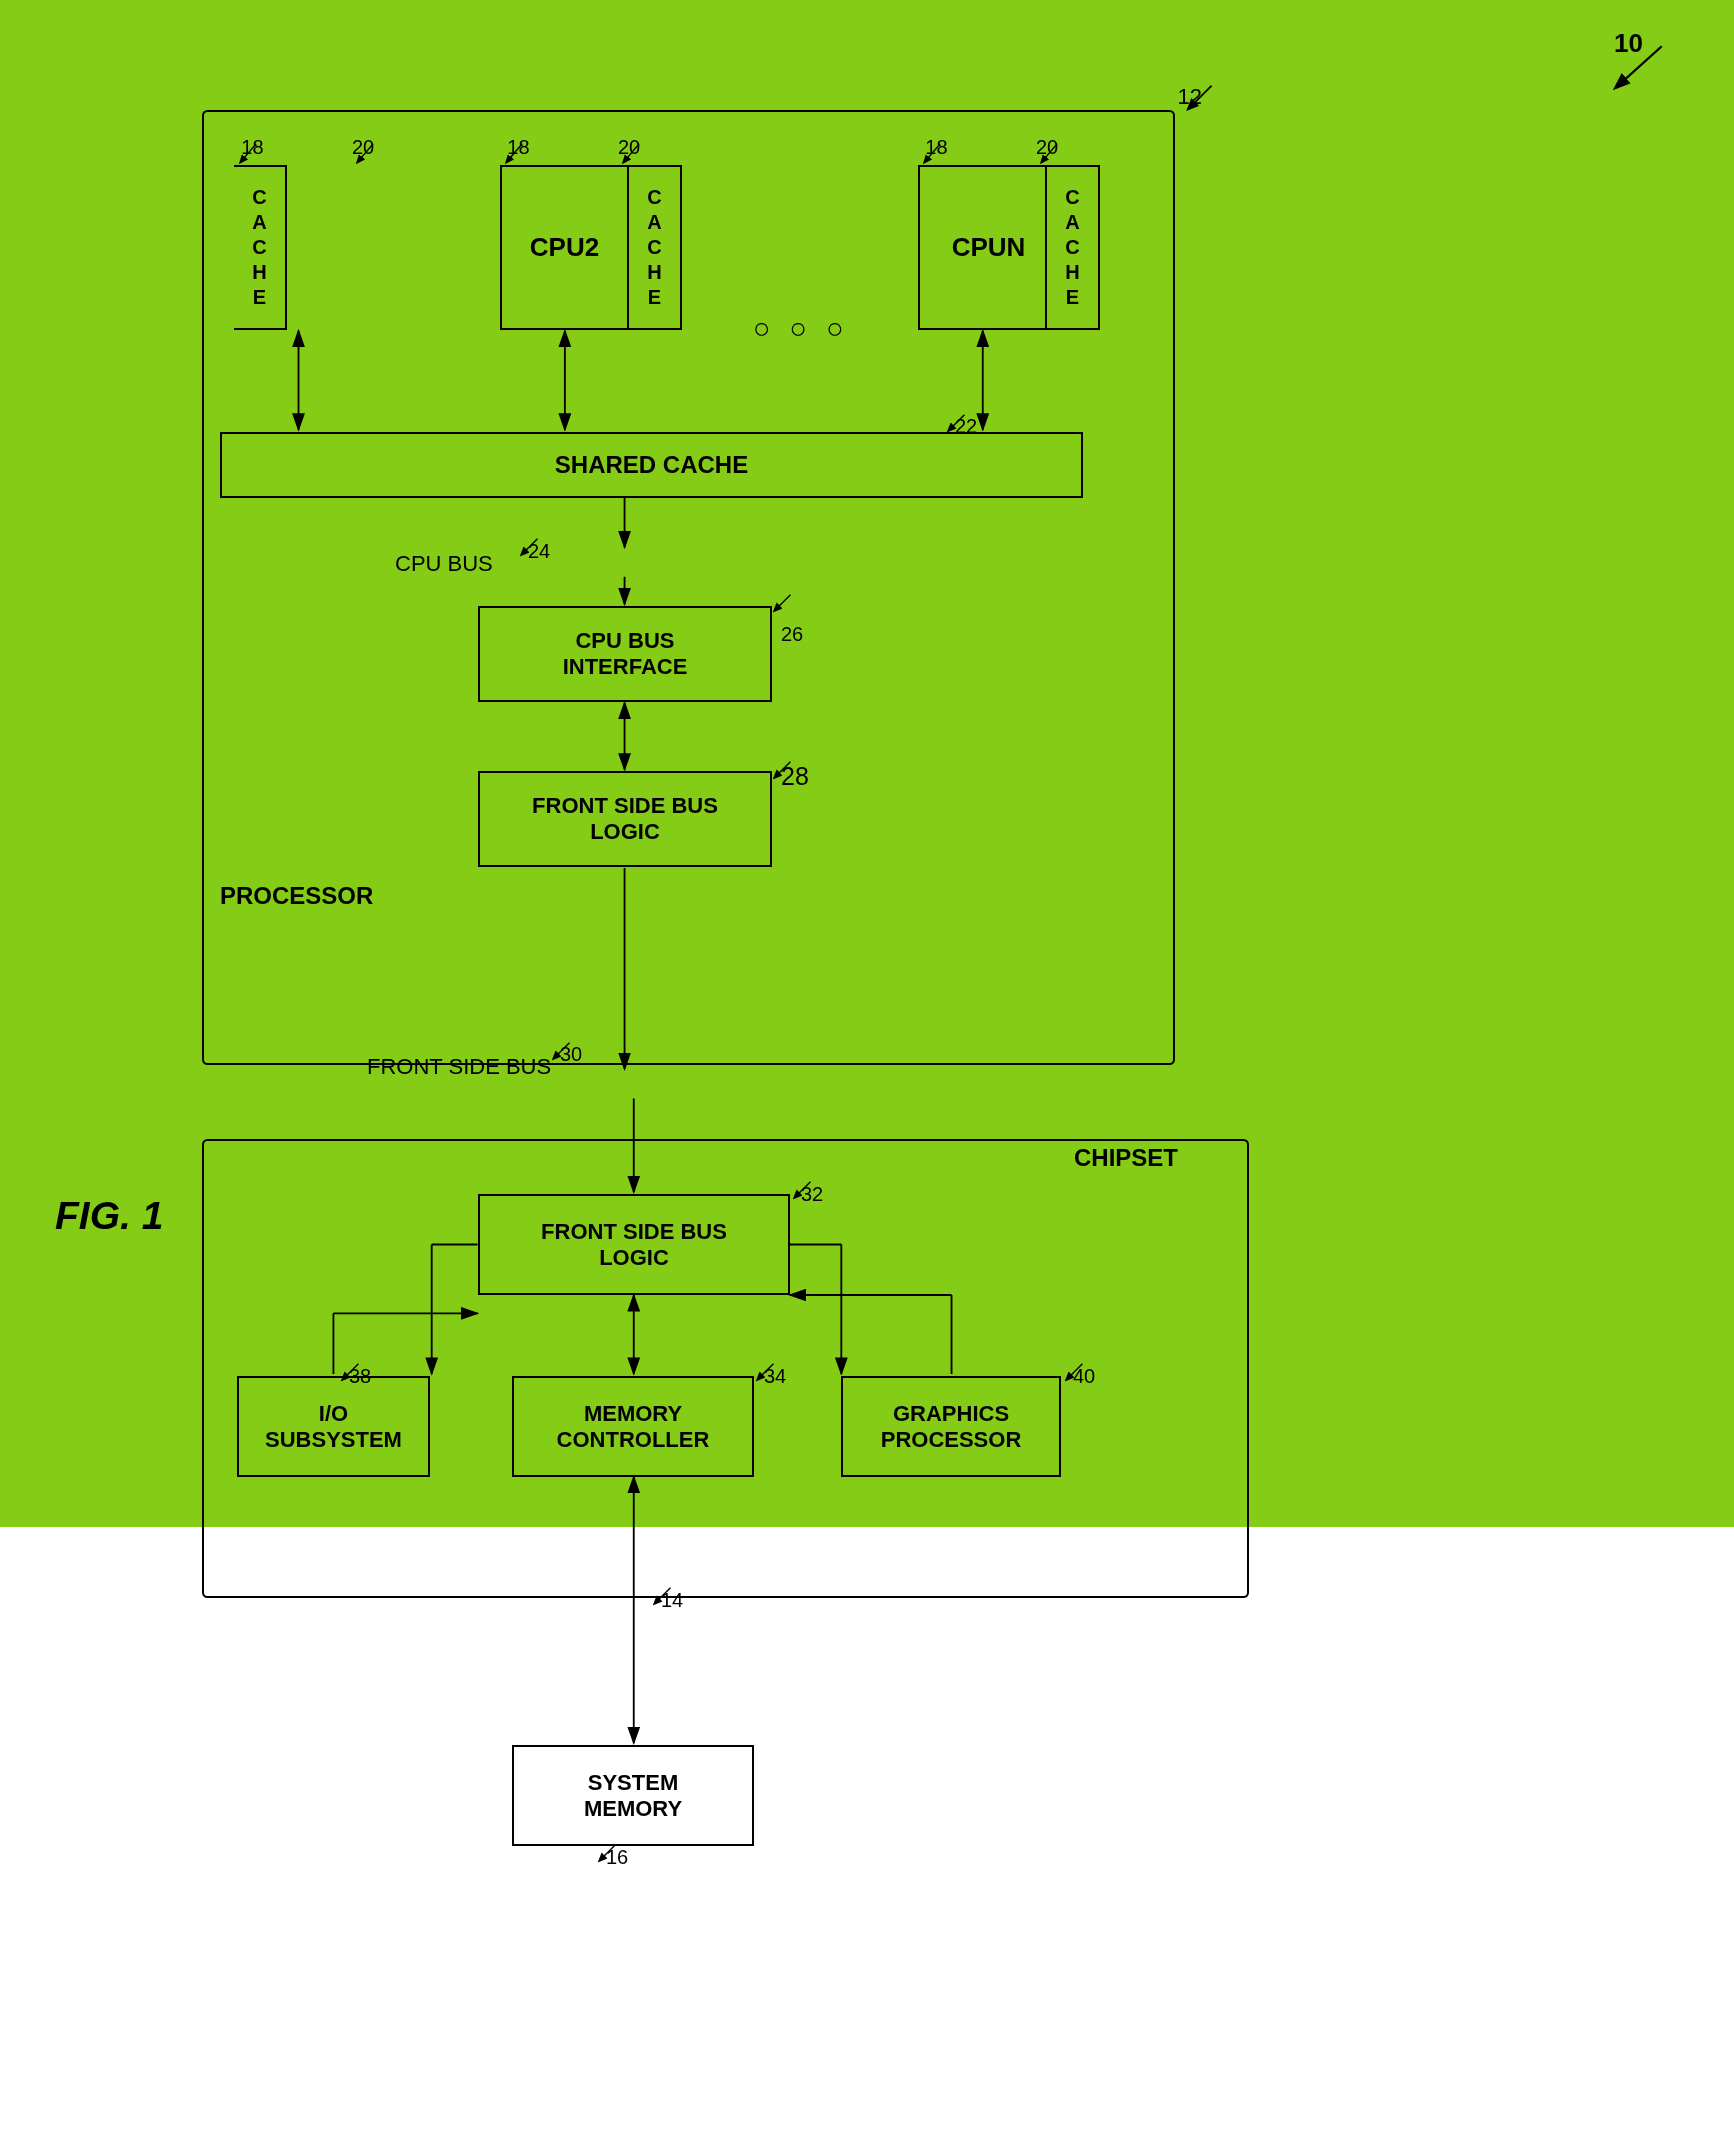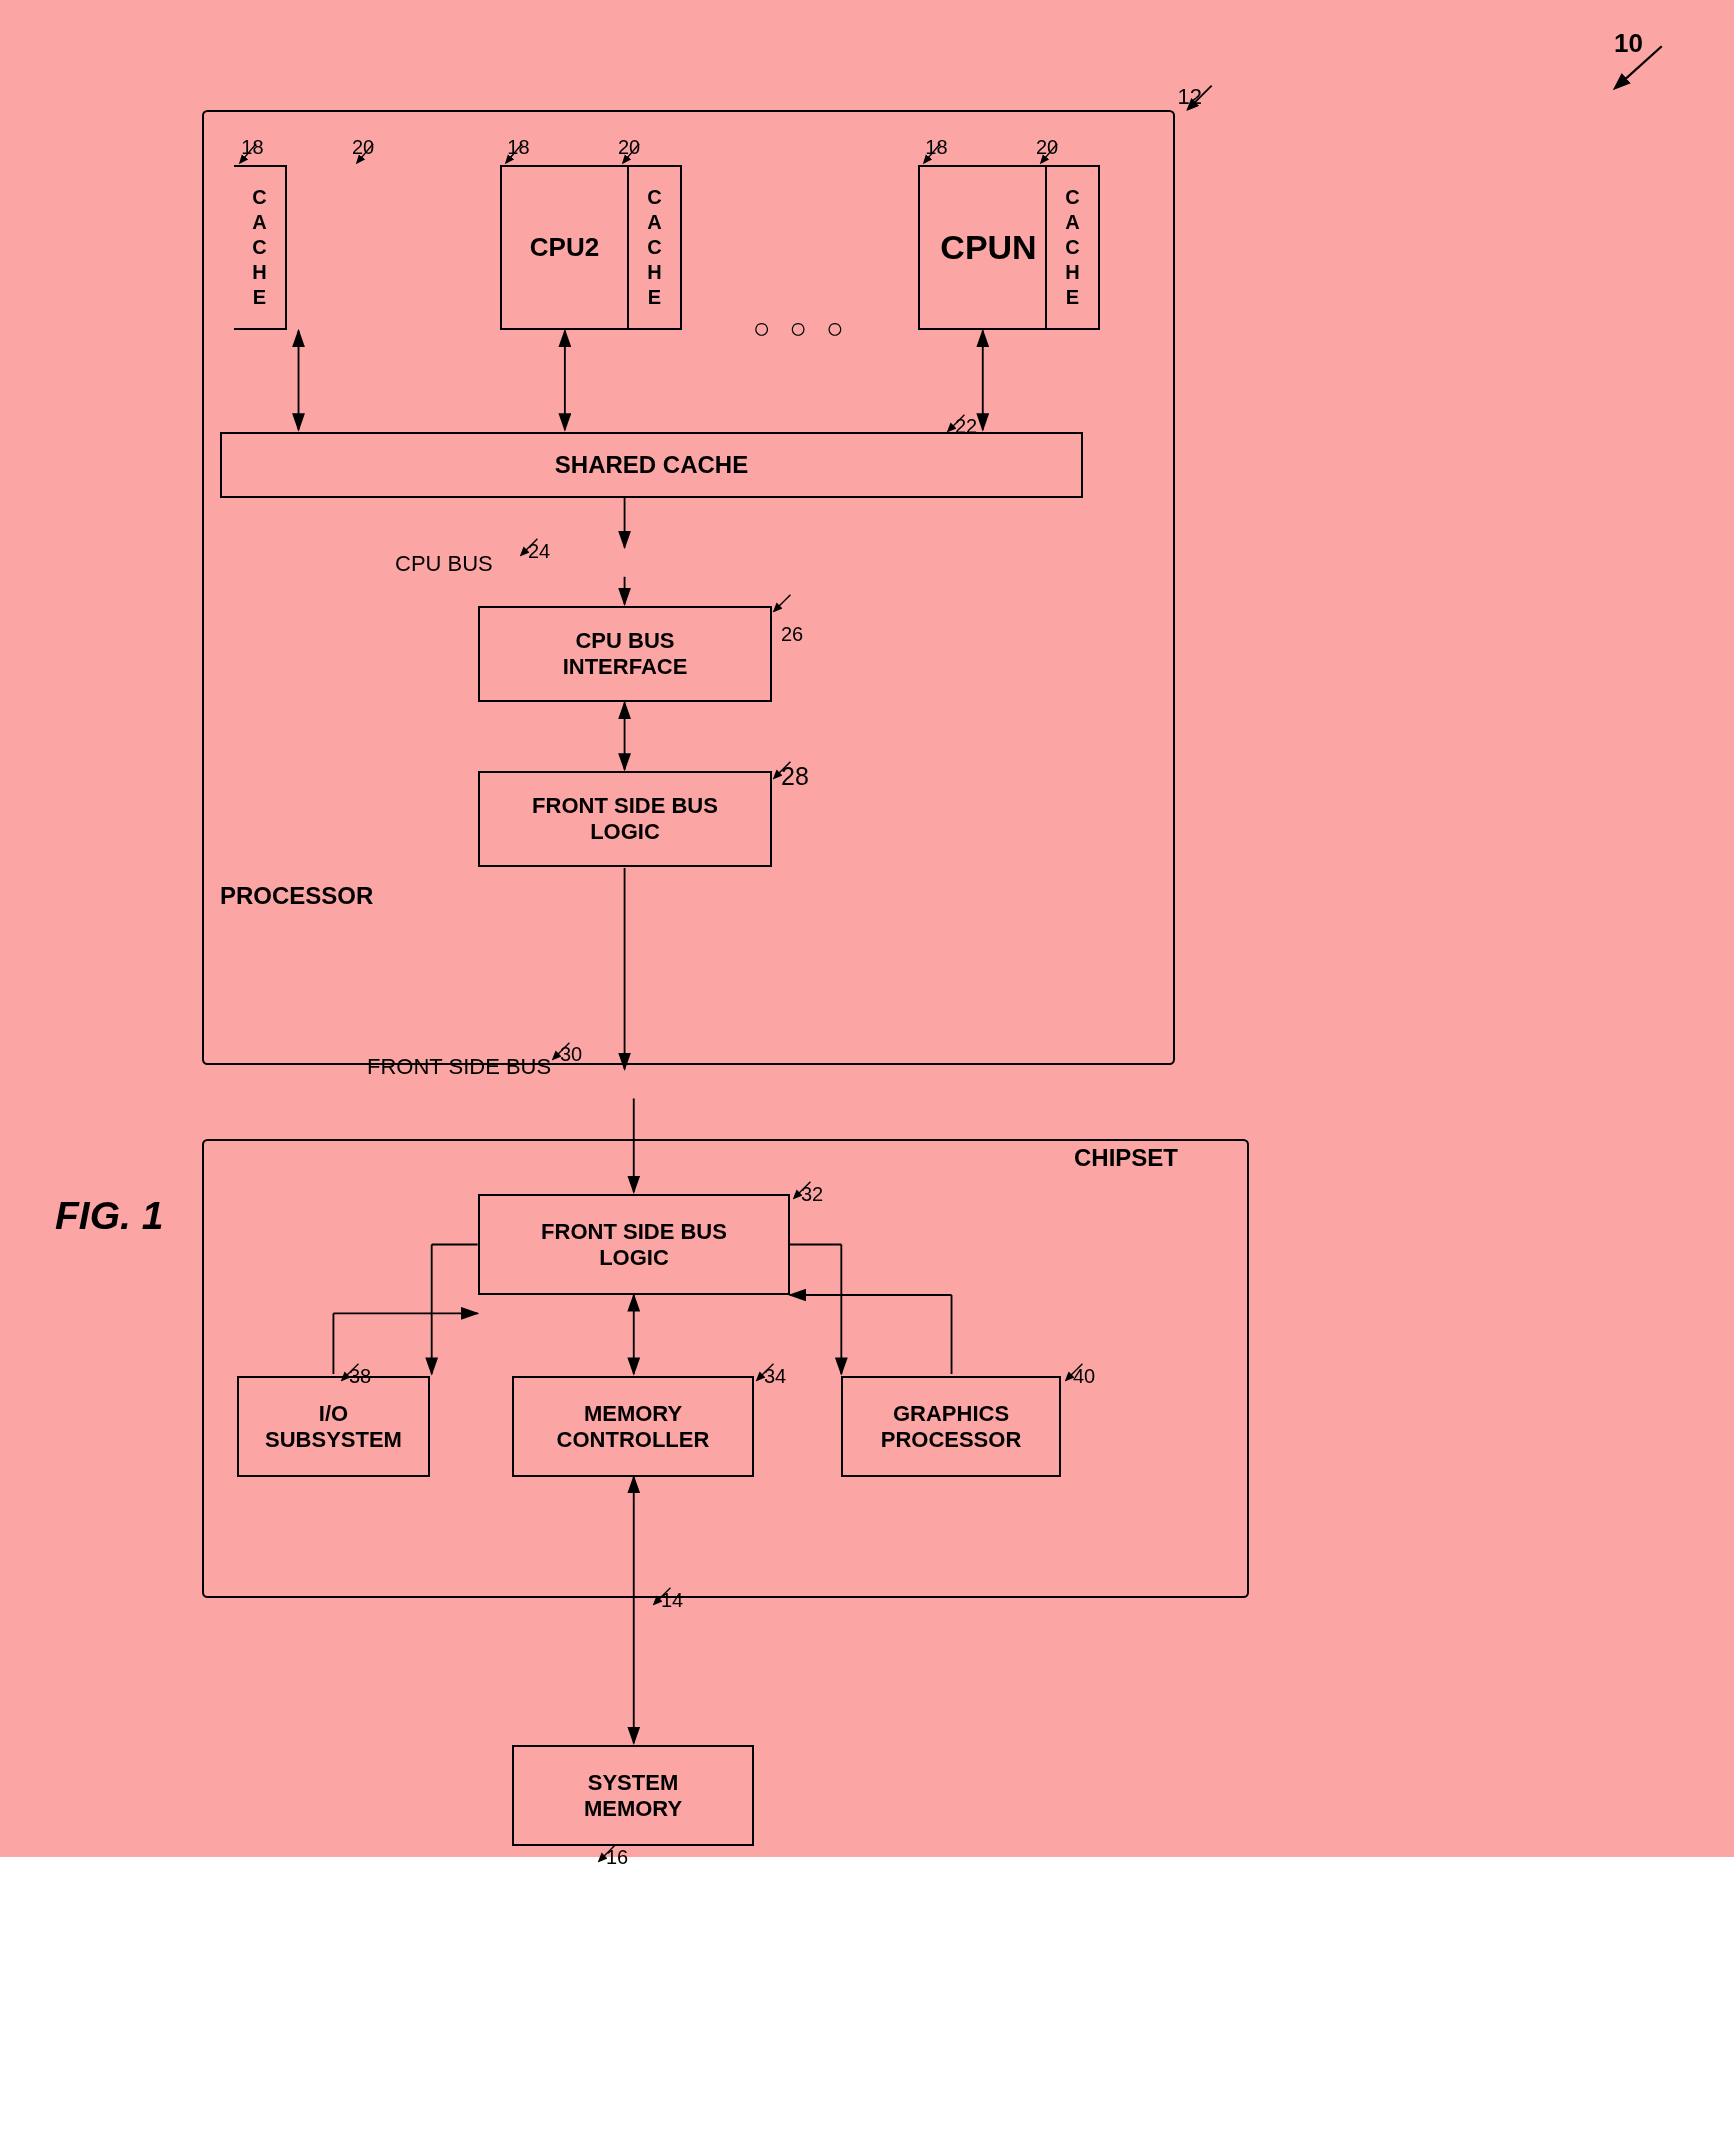--- a/index.html
+++ b/index.html
@@ -19,21 +19,21 @@
       justify-content: center;
       gap: 1.8px;
       font-size: 20px;
       font-weight: bold;
       height: 100%;
     }
   </style>
 </head>
 <body>
 
-<div style="position: relative; width: 1735px; height: 1857px; background: #fca5a5;">
+<div style="position: relative; width: 1735px; height: 1527px; background: #84cc16;">
 
   <div style="position:absolute; top:27.5px; right:92px; font-size:26px; font-weight:bold;">10</div>
   <svg style="position:absolute; top:37px; right:55px; width:73px; height:55px;" viewBox="0 0 80 60" width="73" height="55">
     <line x1="60" y1="10" x2="10" y2="55" stroke="black" stroke-width="2.5" marker-end="url(#arrow-dark)"></line>
     <defs>
       <marker id="arrow-dark" markerWidth="8" markerHeight="8" refX="6" refY="3" orient="auto">
         <path d="M0,0 L0,6 L8,3 z" fill="black"></path>
       </marker>
     </defs>
   </svg>
@@ -138,21 +138,21 @@
       <div style="position:absolute; top:-29px; left:118px; font-size:20px;">20</div>
       <svg style="position:absolute; top:-26px; left:119px; width:27.5px; height:26px;" viewBox="0 0 30 28" width="27.5" height="26">
         <line x1="22" y1="5" x2="5" y2="25" stroke="black" stroke-width="1.5" marker-end="url(#arr7)"></line>
         <defs>
             <marker id="arr7" markerWidth="7" markerHeight="7" refX="5" refY="3" orient="auto">
               <path d="M0,0 L0,6 L7,3 z" fill="black"></path>
             </marker>
           </defs>
       </svg>
       <div style="display:flex; flex-direction:row;">
-        <div style="width:129px; height:165px; border:2.3px solid #000; display:flex; align-items:center; justify-content:center; font-size:34px; font-weight:bold;padding-left:12px;">CPUN</div>
+        <div style="width:129px; height:165px; border:2.3px solid #000; display:flex; align-items:center; justify-content:center; font-size:26px; font-weight:bold;padding-left:12px;">CPUN</div>
         <div style="width:53px; height:165px; border:2.3px solid #000; border-left:none; display:flex; align-items:center; justify-content:center; font-size:20px; font-weight:bold;">
           <div class="cache-text-vertical">
             <span>C</span>
               <span>A</span>
               <span>C</span>
               <span>H</span>
               <span>E</span>
           </div>
         </div>
       </div>

